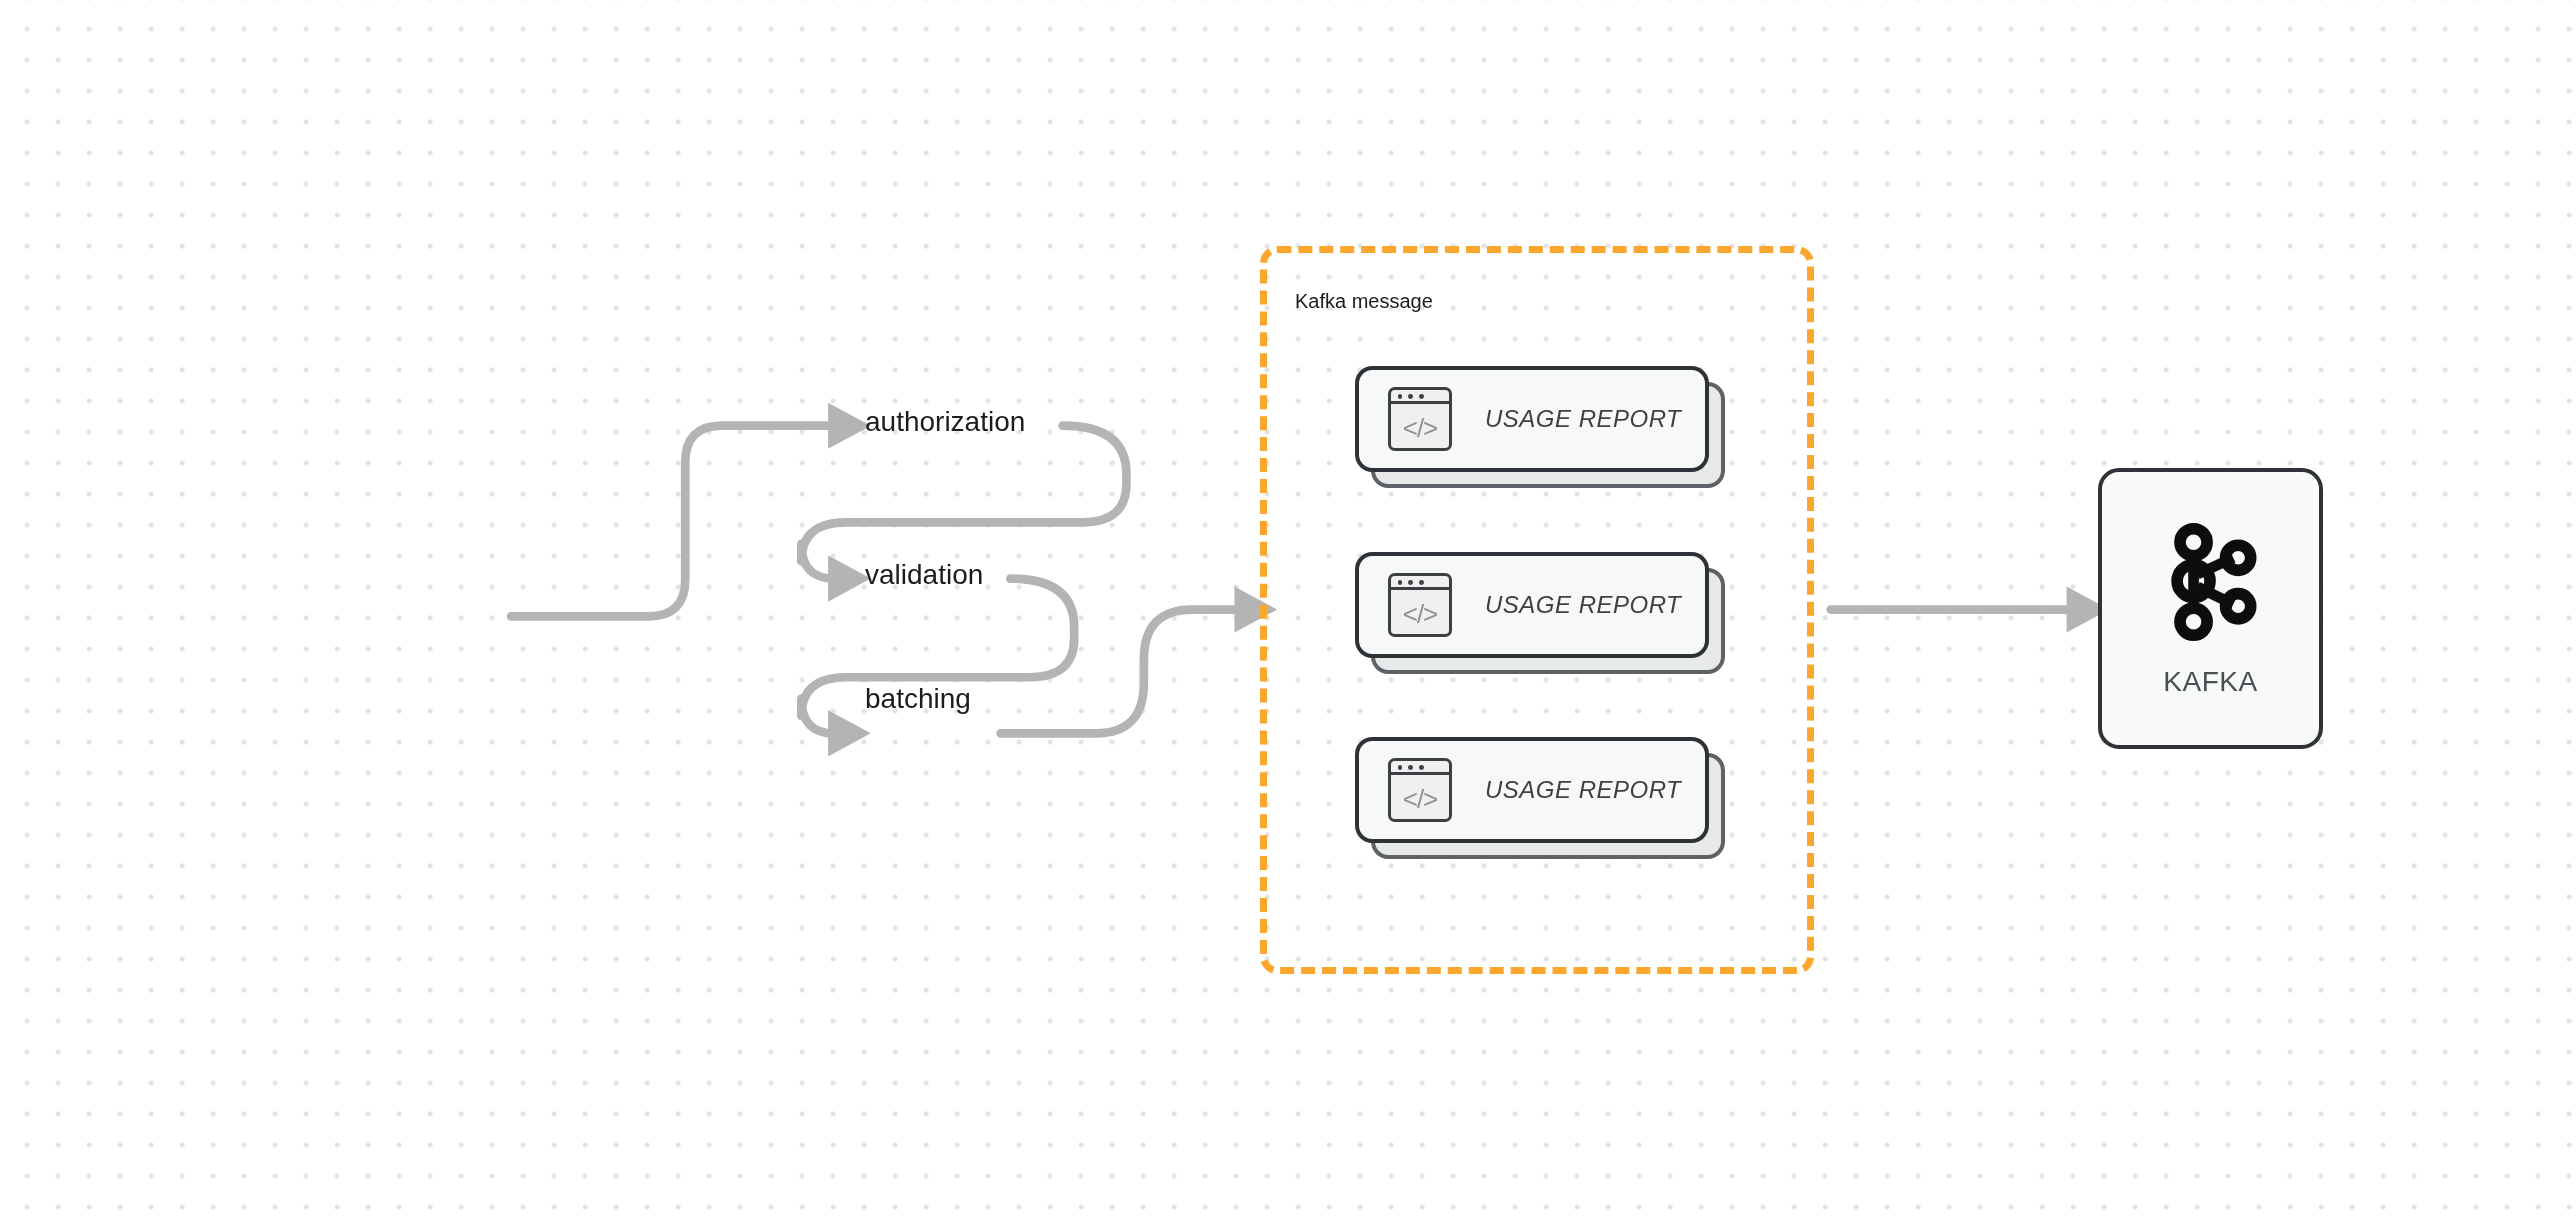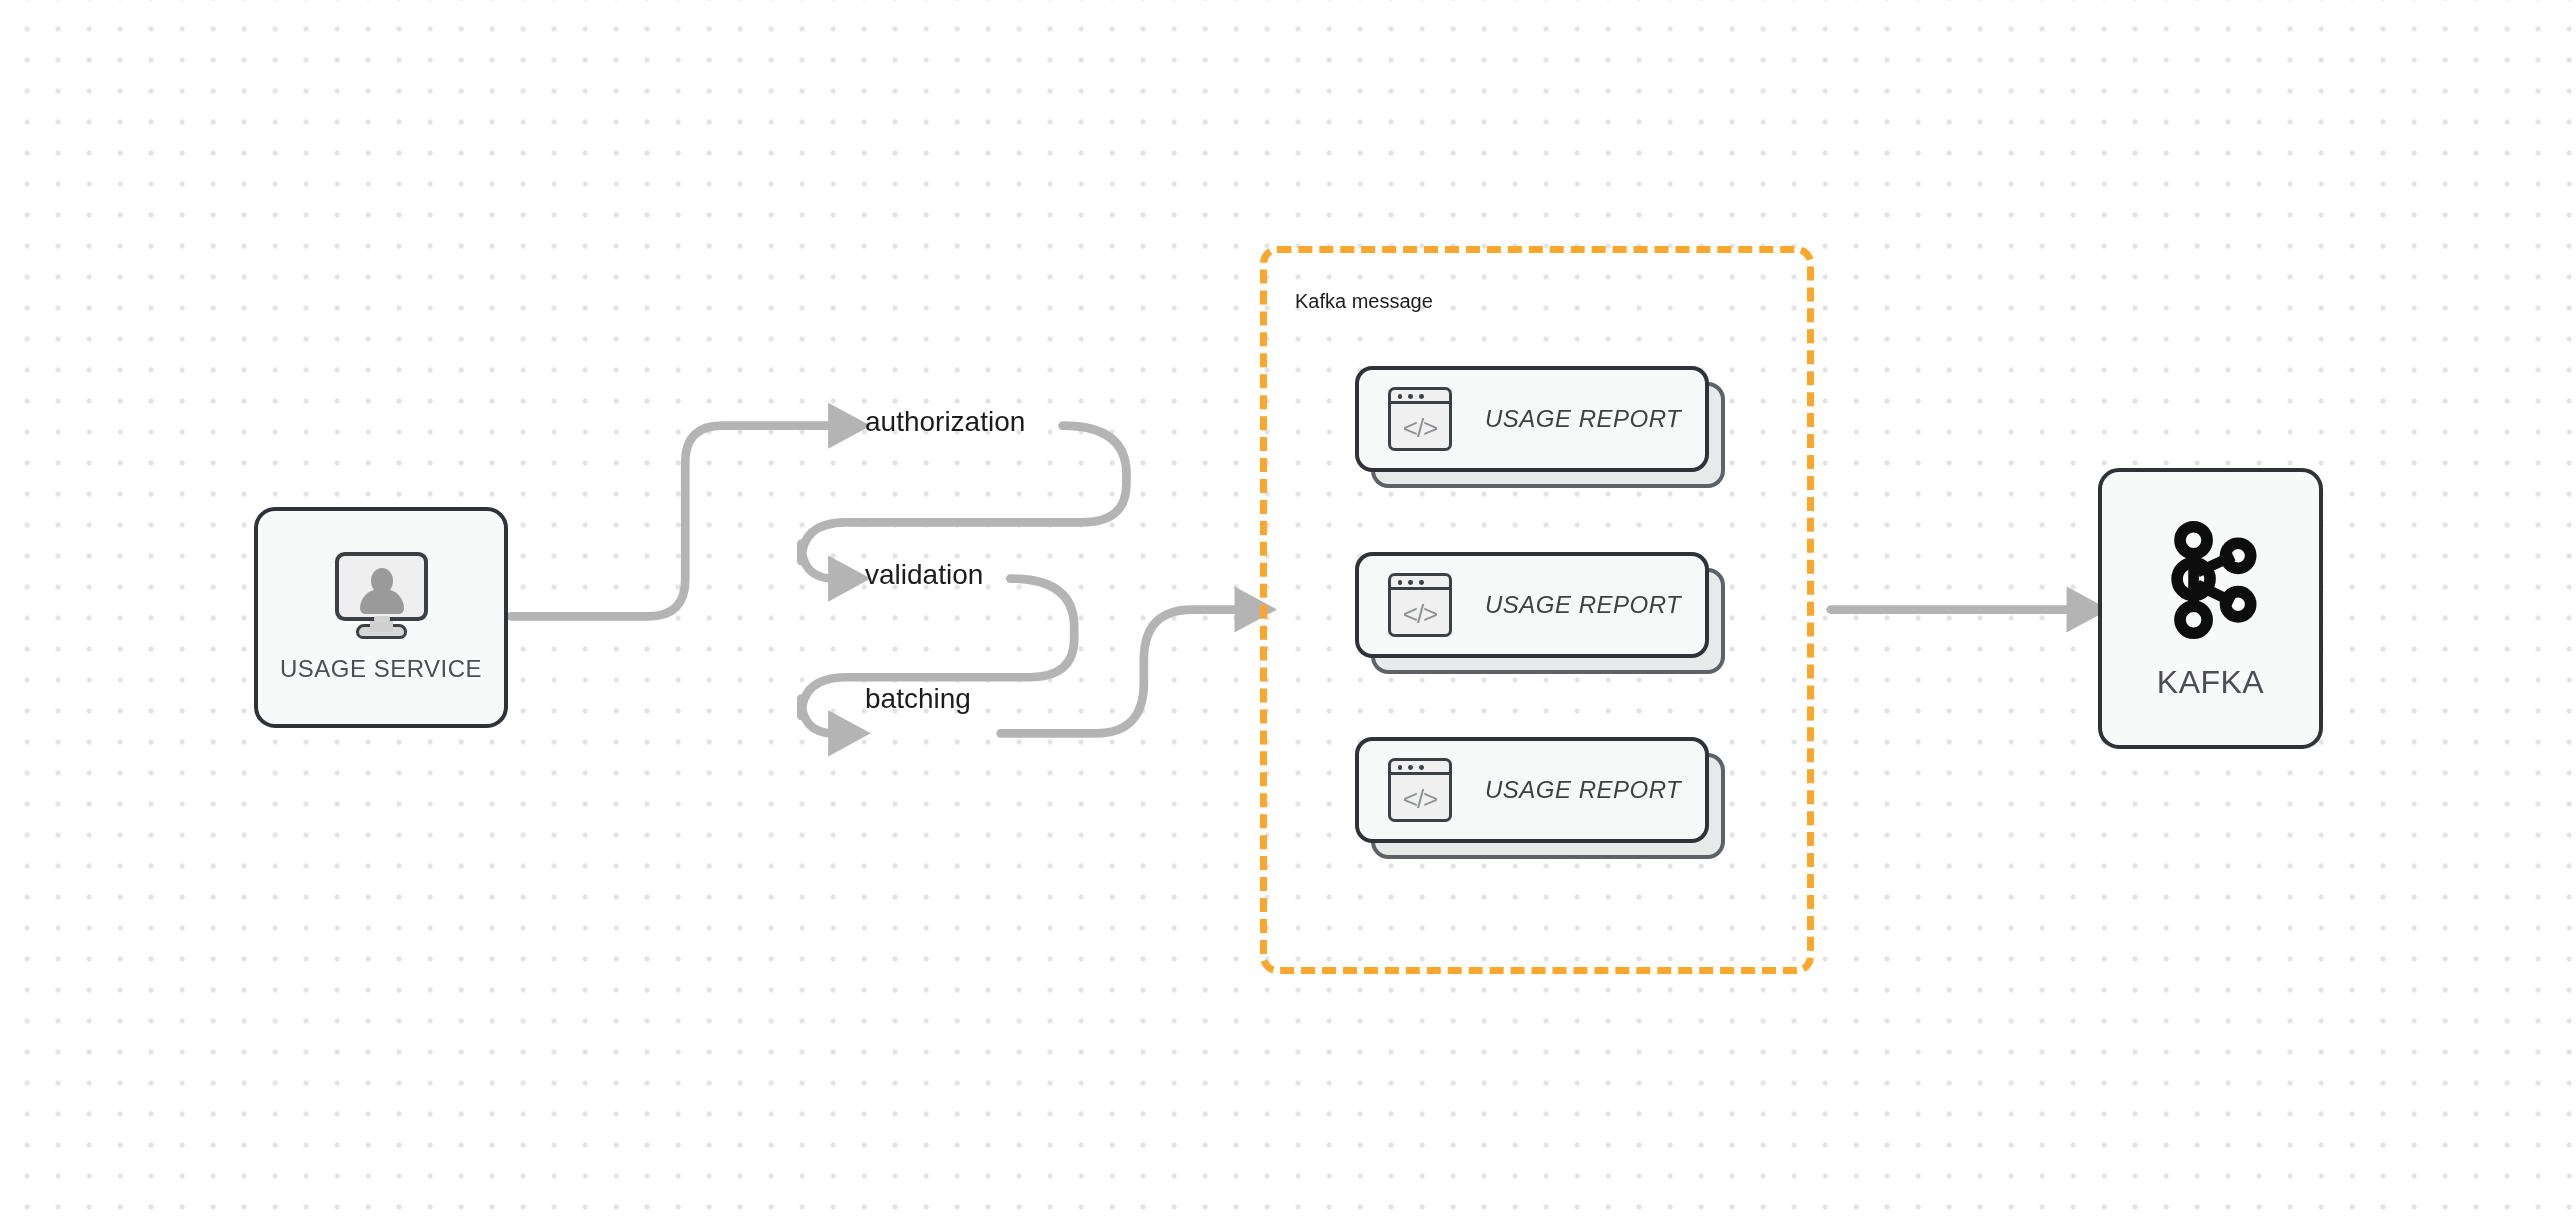--- a/index.html
+++ b/index.html
@@ -103,21 +103,21 @@
     border-radius: 9.7px 9.7px 8.7px 8.7px;
     box-sizing: border-box;
   }
 
   
   #kafka-node {
     left: 2098px; top: 468px;
     width: 225px; height: 281px;
   }
   #kafka-node .node-label {
-    font-size: 32px;
+    font-size: 28px;
     margin-top: 21px;
   }
 
   
   .step-label {
     position: absolute;
     font-size: 28px;
     color: #1c1c1c;
     white-space: nowrap;
   }
@@ -245,31 +245,20 @@
       <path d="M 1098,440 Q 1164,440 1164,490 L 1164,500 Q 1164,540 1118,540 L 874,540 Q 828,540 828,580 L 828,562 Q 828,598 862,598" marker-end="url(#arrowhead)"></path>
 
       <path d="M 1044,598 Q 1110,598 1110,648 L 1110,660 Q 1110,700 1064,700 L 874,700 Q 828,700 828,740 L 828,722 Q 828,758 862,758" marker-end="url(#arrowhead)"></path>
 
       <path d="M 1034,758 L 1132,758 Q 1182,758 1182,706 L 1182,682 Q 1182,630 1232,630 L 1282,630" marker-end="url(#arrowhead)"></path>
 
       <path d="M 1892,630 L 2142,630" marker-end="url(#arrowhead)"></path>
     </g>
   </svg>
 
-  <div class="node" id="usage-service">
-    <div class="monitor">
-      <div class="monitor-base"></div>
-      <div class="monitor-neck"></div>
-      <div class="monitor-screen"></div>
-      <div class="monitor-person-head"></div>
-      <div class="monitor-person-body"></div>
-      <div class="monitor-notch"></div>
-    </div>
-    <div class="node-label">USAGE SERVICE</div>
-  </div>
 
   <div class="step-label" id="step-authorization">authorization</div>
   <div class="step-label" id="step-validation">validation</div>
   <div class="step-label" id="step-batching">batching</div>
 
   <div id="kafka-message-group"></div>
   <div id="kafka-message-title">Kafka message</div>
 
   <div class="report-card-wrap" id="report-card-0">
     <div class="report-card-shadow"></div>

